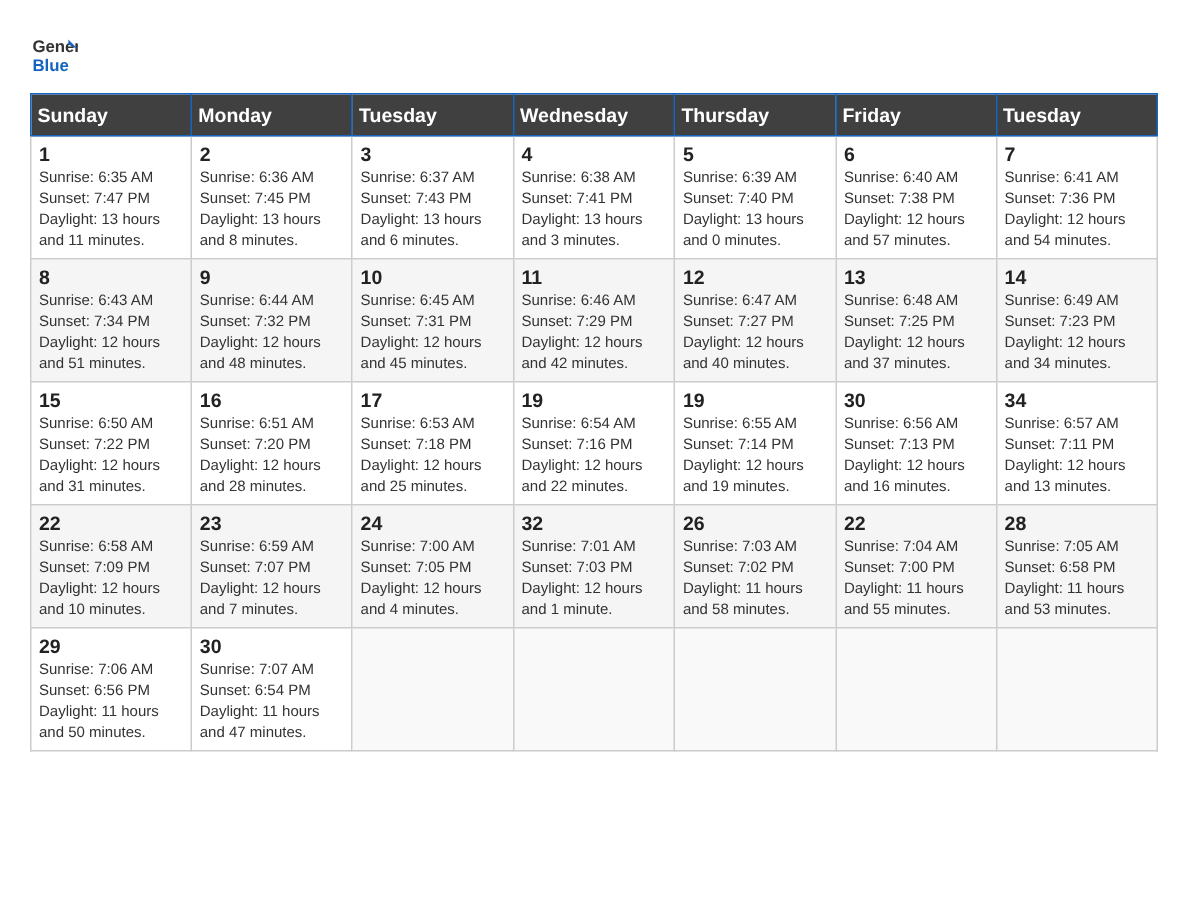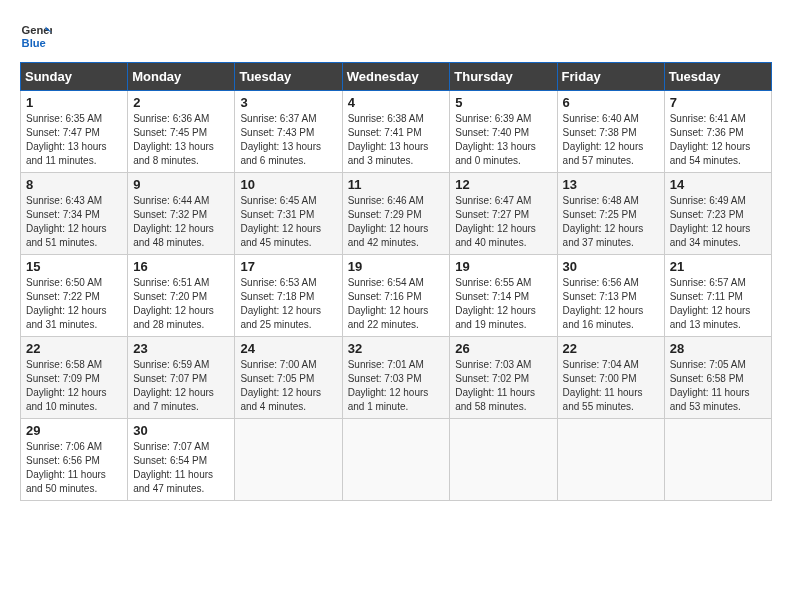--- a/index.html
+++ b/index.html
@@ -266,21 +266,21 @@
         </td>
         <td>
           <div class="day-num">30</div>
         <div class="day-info">
           Sunrise: 6:56 AM<br>
           Sunset: 7:13 PM<br>
           Daylight: 12 hours and 16 minutes.
         </div>
         </td>
         <td>
-          <div class="day-num">21</div>
+          <div class="day-num">34</div>
         <div class="day-info">
           Sunrise: 6:57 AM<br>
           Sunset: 7:11 PM<br>
           Daylight: 12 hours and 13 minutes.
         </div>
         </td>
       </tr>
       <tr>
         <td>
           <div class="day-num">22</div>

